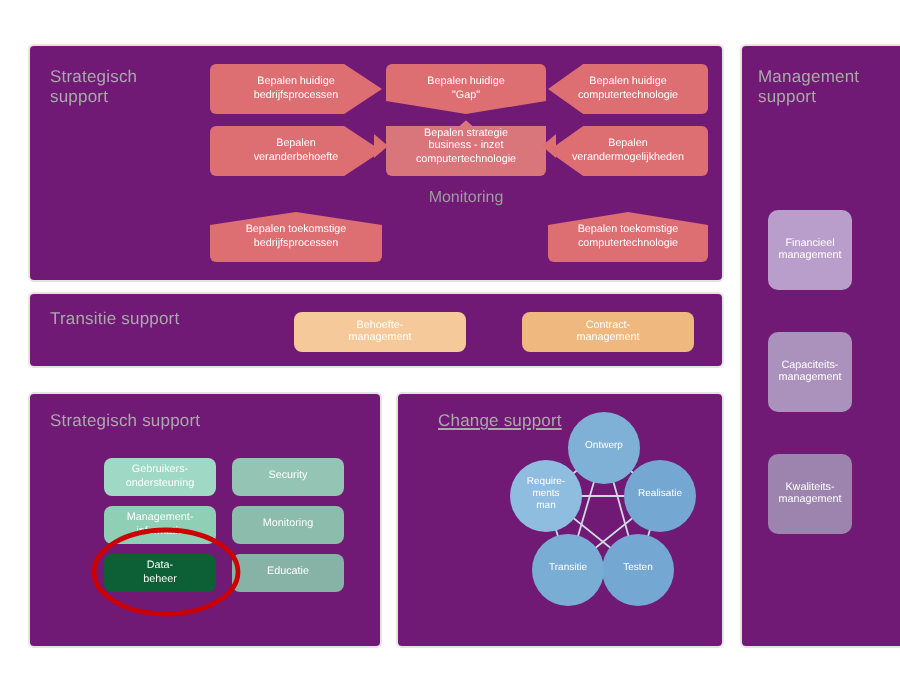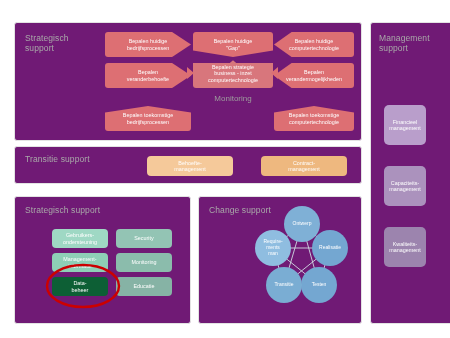--- a/index.html
+++ b/index.html
@@ -119,21 +119,21 @@
   
   #highlight-ellipse{
     position:absolute;
     left:44px;top:262px;
     width:78px;height:48px;
     pointer-events:none;
   }
 
   
   #change{ left:198px; top:196px; width:164px; height:128px; }
-  #change .panel-title{ left:10px; top:8px; }
+  #change .panel-title{ left:20px; top:8px;text-decoration:underline; }
   .circ{
     position:absolute;
     border-radius:50%;
     background:#77aad4;
     display:flex;align-items:center;justify-content:center;
     text-align:center;
     font-size:5px;line-height:5.8px;
     color:#ffffff;
     white-space:pre-line;
     z-index:2;

